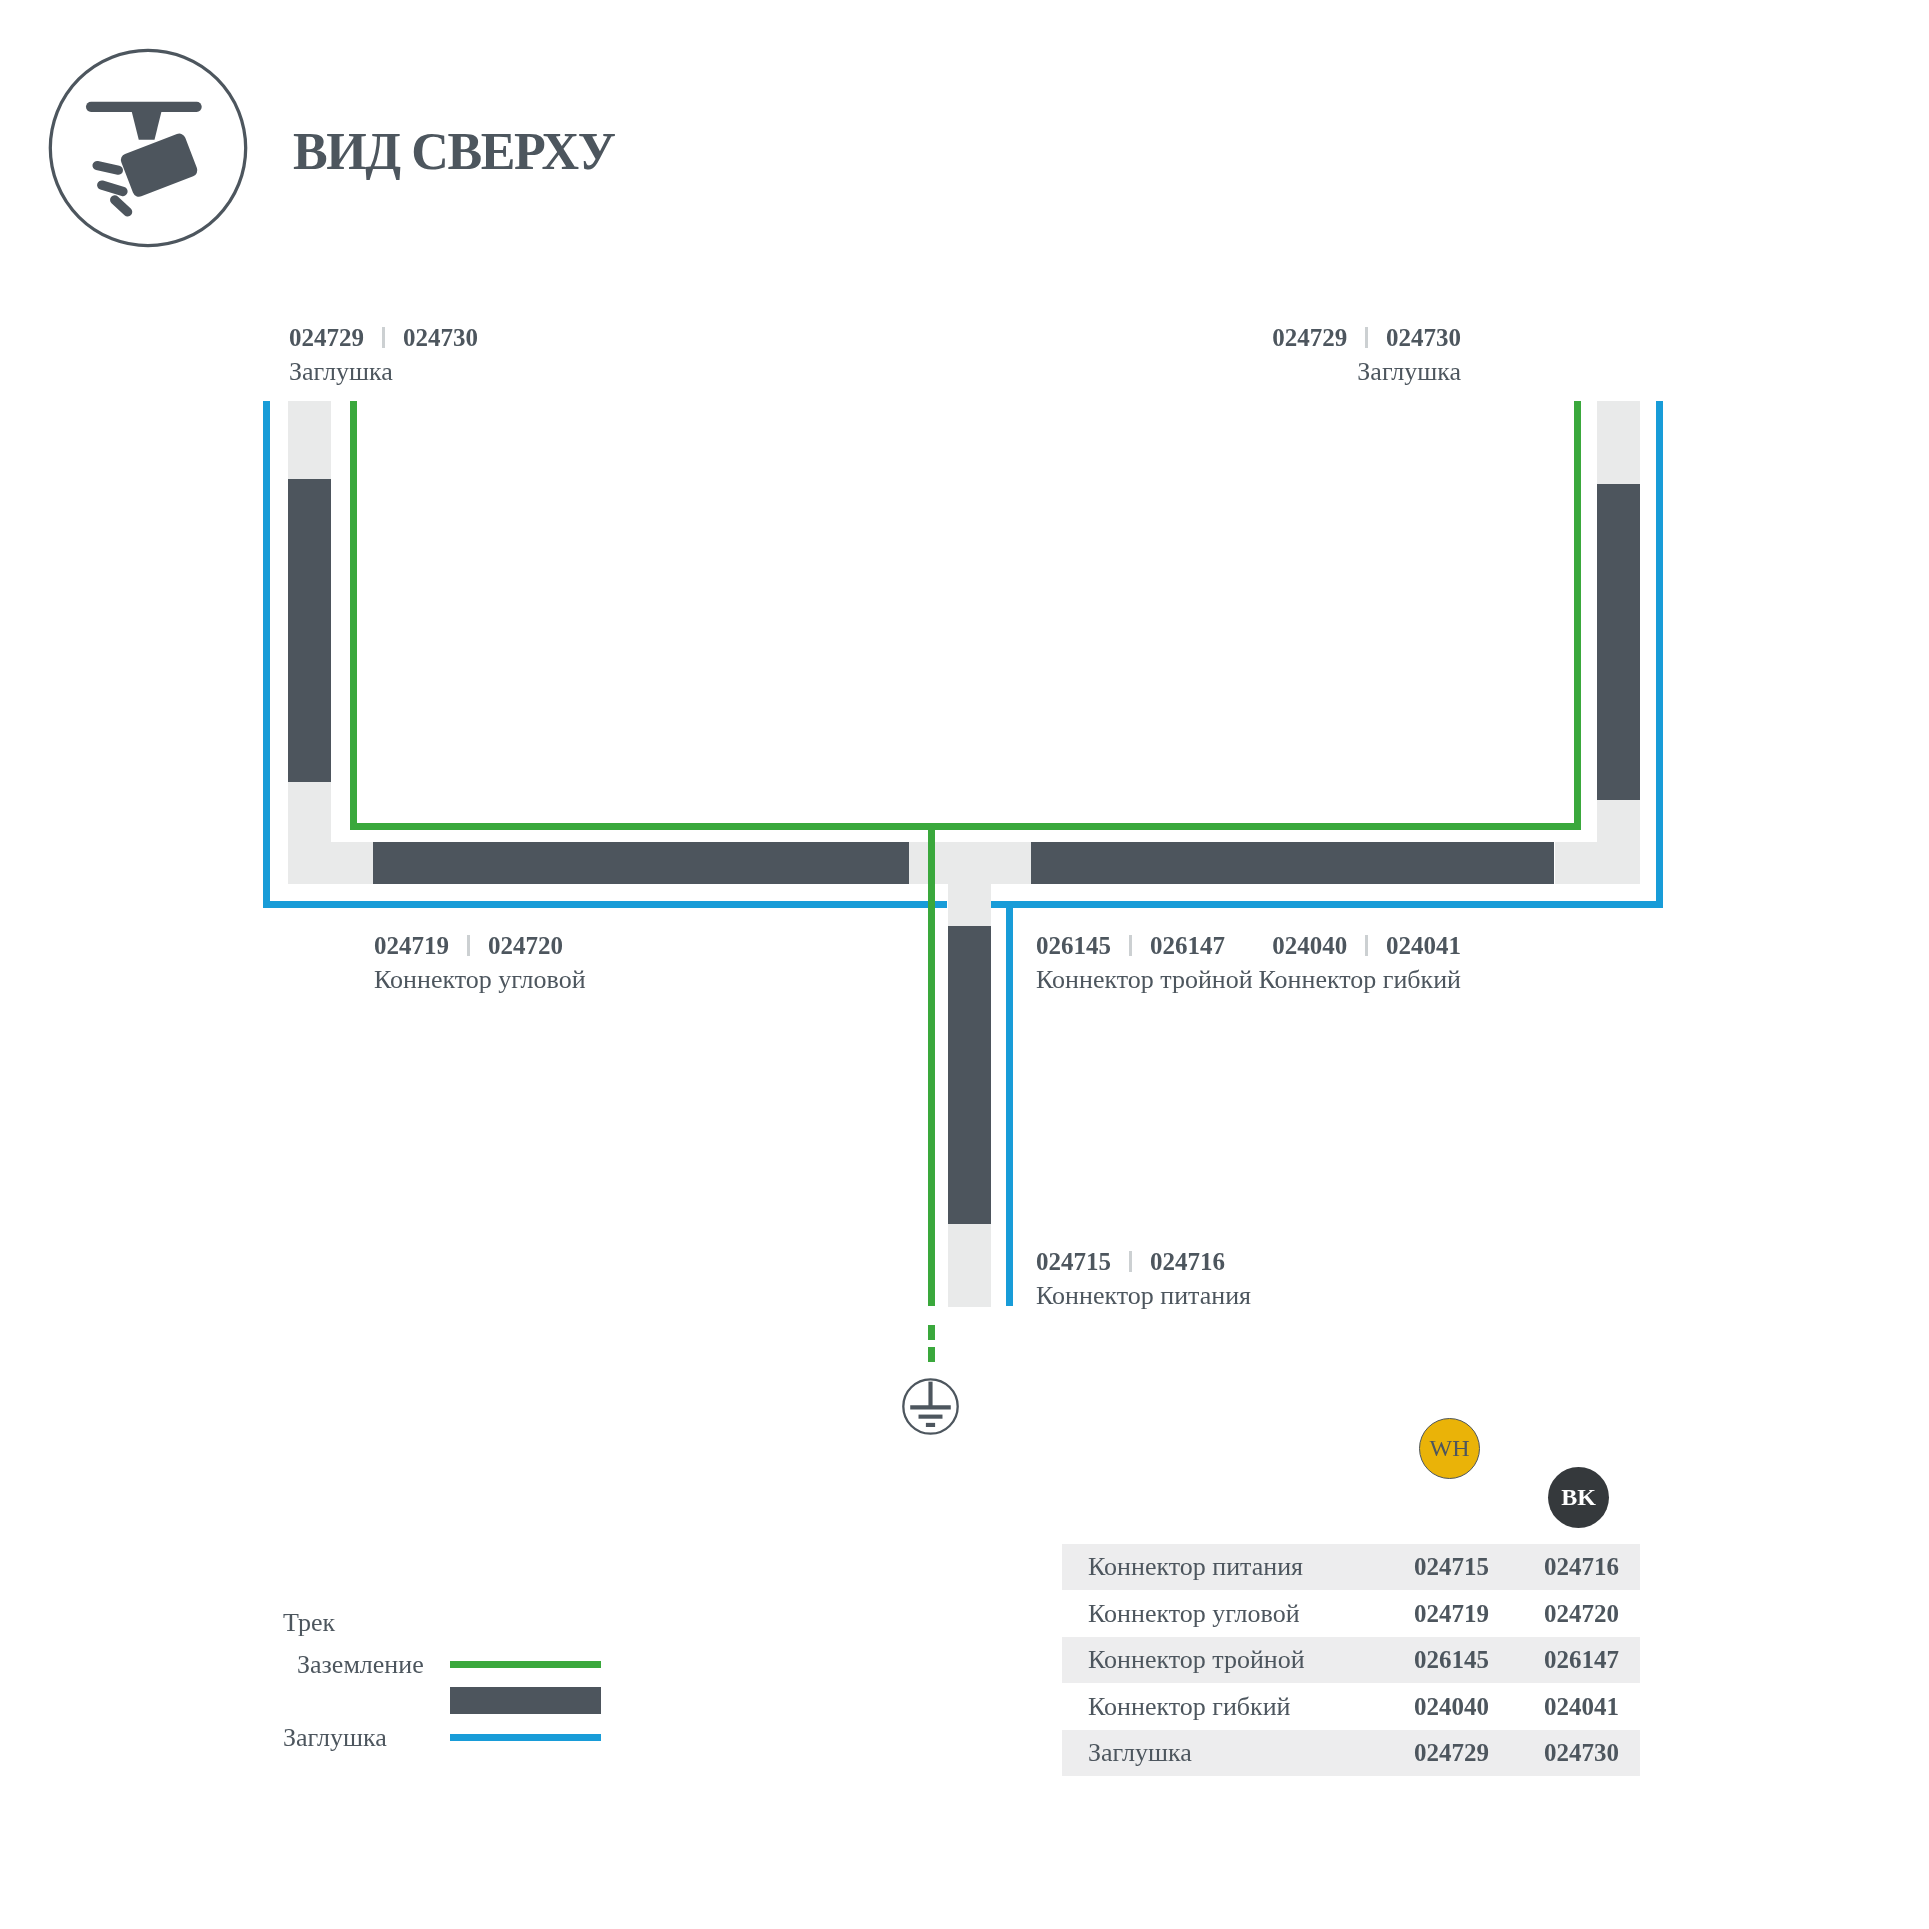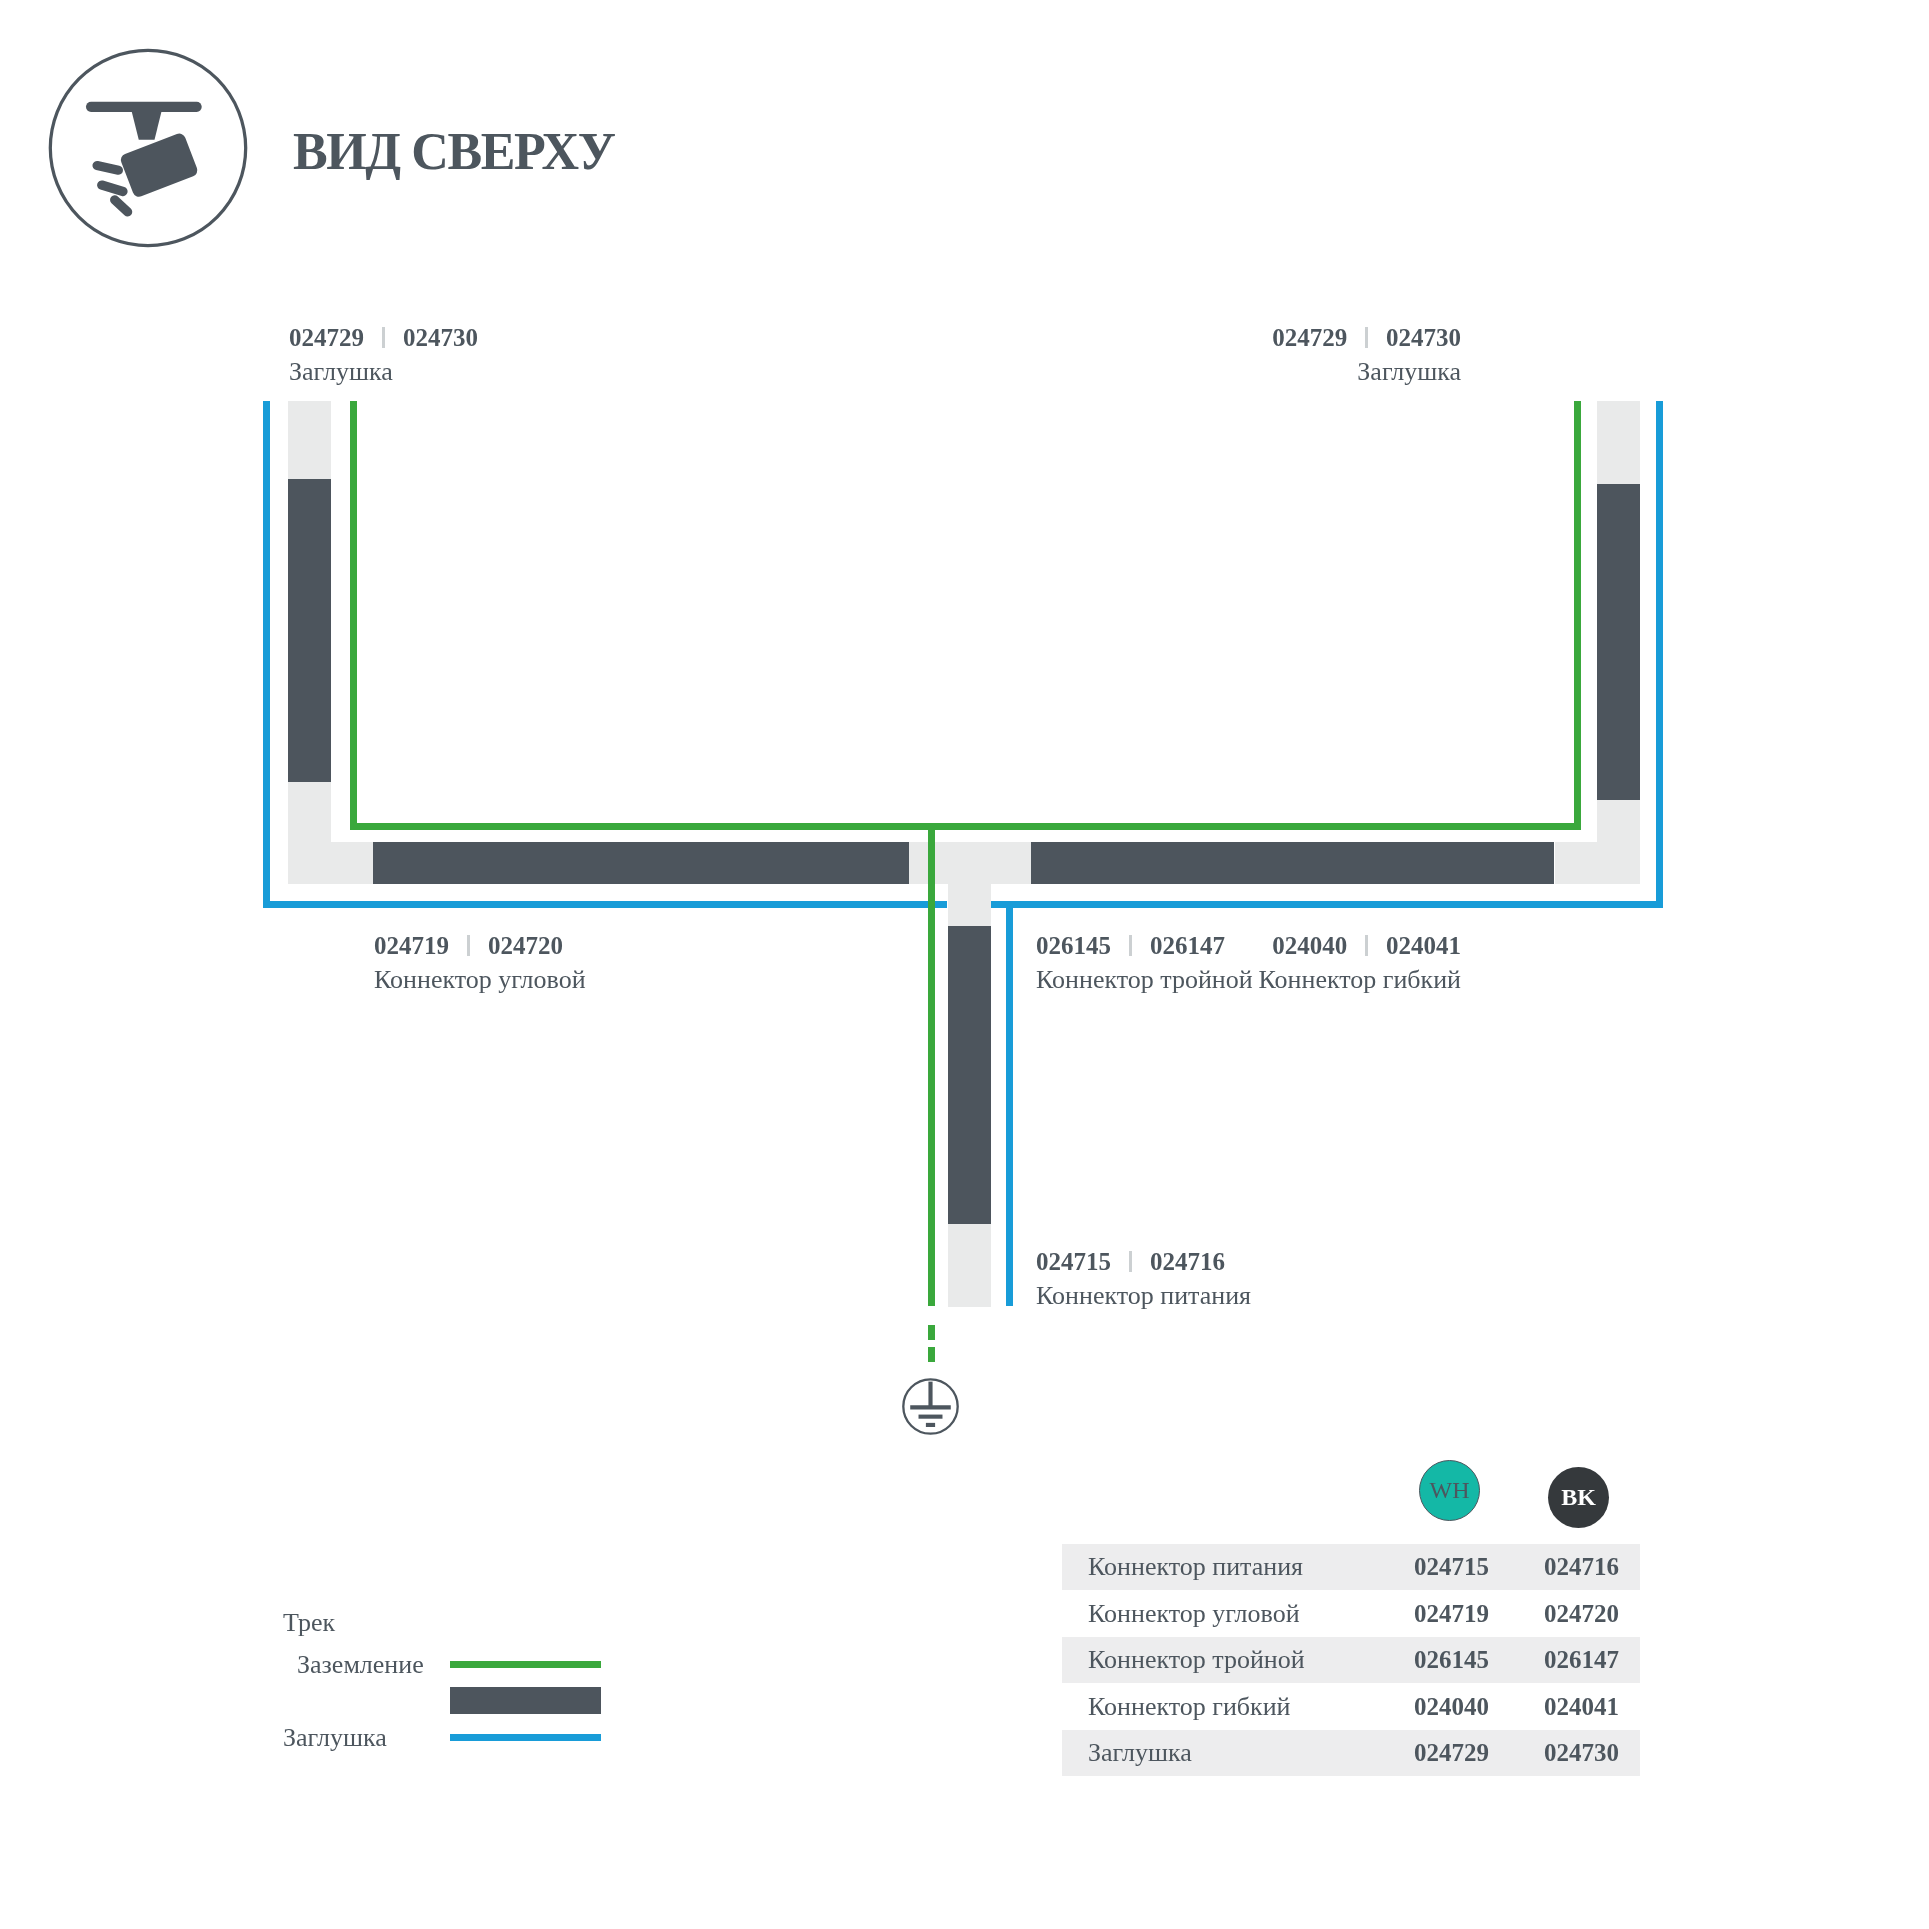--- a/index.html
+++ b/index.html
@@ -37,21 +37,21 @@
   .dlabel.right{text-align:right;}
   
   .leg-label{position:absolute;left:283px;font-size:26px;line-height:26px;color:var(--text);white-space:nowrap;}
   .leg-swatch{position:absolute;left:450px;width:151px;}
   
   .col-circle{
     position:absolute;width:61px;height:61px;border-radius:50%;
     display:flex;align-items:center;justify-content:center;
     font-size:24px;box-sizing:border-box;
   }
-  .wh-circle{left:1419px;top:1460px;border:1.9px solid var(--text);color:var(--text);background:#14b8a6;}
+  .wh-circle{left:1419px;top:1418px;border:1.9px solid var(--text);color:var(--text);background:#eab308;}
   .bk-circle{left:1548px;top:1467px;background:var(--bk);color:#ffffff;font-weight:700;}
   .trow{position:absolute;left:1062px;width:578px;height:46px;color:var(--text);}
   .trow.alt{background:var(--rowalt);}
   .trow .rname{position:absolute;left:26px;top:0;line-height:46px;font-size:26px;white-space:nowrap;}
   .trow .wh,.trow .bk{position:absolute;top:0;width:111px;text-align:center;line-height:46px;font-size:25px;font-weight:700;}
   .trow .wh{left:334px;}
   .trow .bk{left:464px;}
 </style>
 </head>
 <body>

